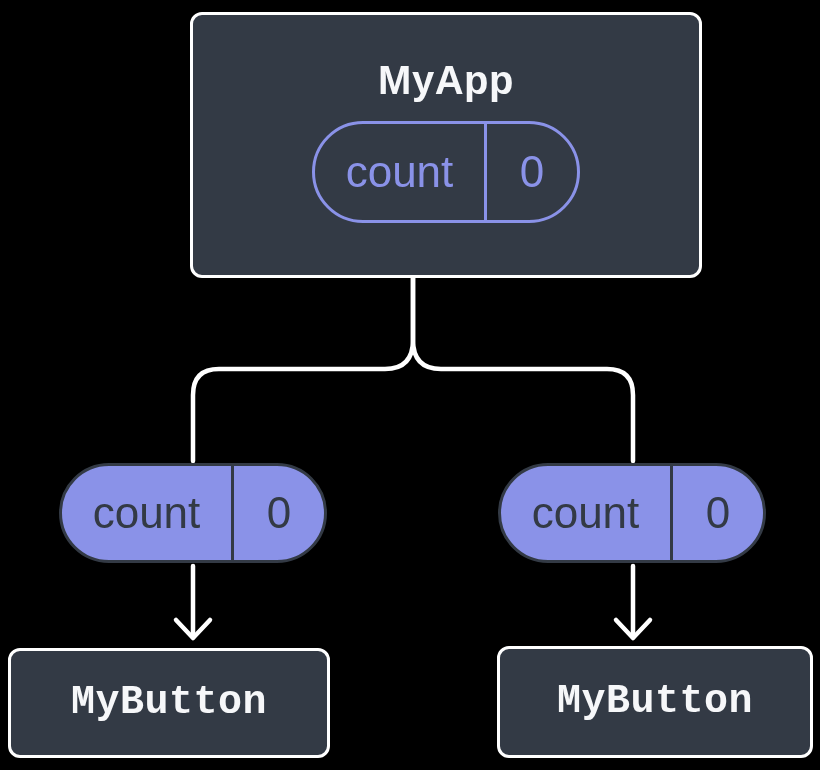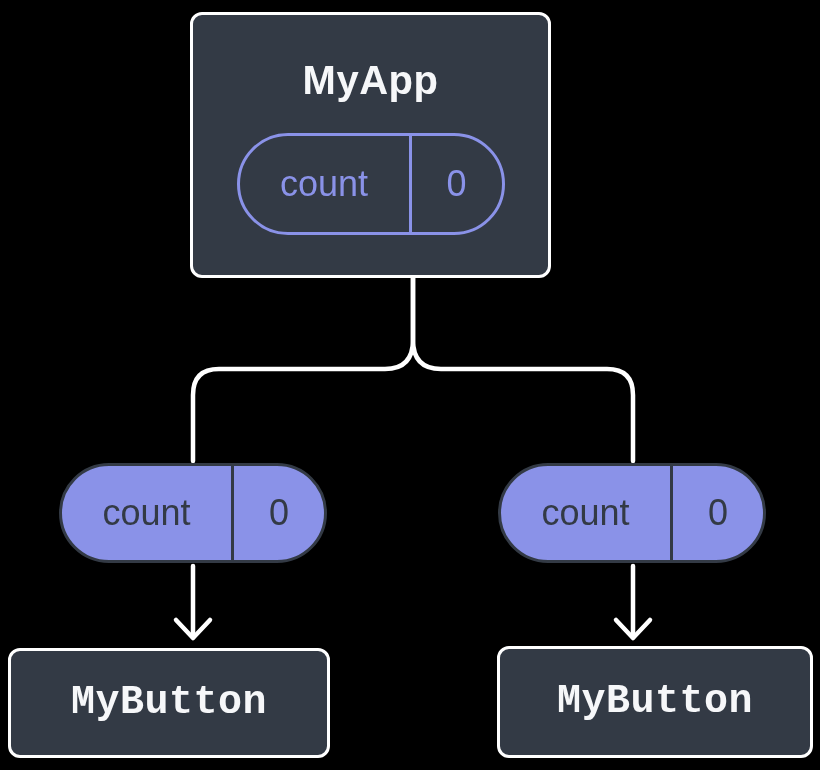--- a/index.html
+++ b/index.html
@@ -40,35 +40,35 @@
     z-index: 1;
   }
   .node-title {
     font-size: 40px;
     font-weight: bold;
     letter-spacing: 0.5px;
     line-height: 46px;
     white-space: nowrap;
   }
   .node-root {
-    left: 190px; top: 12px; width: 361px; height: 266px;
-    display: flex; flex-direction: column; align-items: center; gap: 12px;
+    left: 190px; top: 12px; width: 512px; height: 266px;
+    display: flex; flex-direction: column; align-items: center;
   }
   .node-root .node-title { margin-top: 42px; }
   .node-child {
     display: flex; align-items: center; justify-content: center; font-family: Liberation Mono, monospace;
   }
   .node-child-left  { left: 8px;   top: 648px; width: 322px; height: 110px; }
   .node-child-right { left: 497px; top: 646px; width: 316px; height: 112px; }
   .pill {
     display: flex;
     align-items: stretch;
     border-radius: 999px;
     border: 3px solid currentColor;
-    font-size: 36px;
+    font-size: 44px;
     line-height: 1;
     white-space: nowrap;
   }
   .pill .seg {
     display: flex; align-items: center; justify-content: center;
   }
   .pill .seg-name {
     flex: 0 0 172px;
     border-right: 3px solid currentColor;
   }

